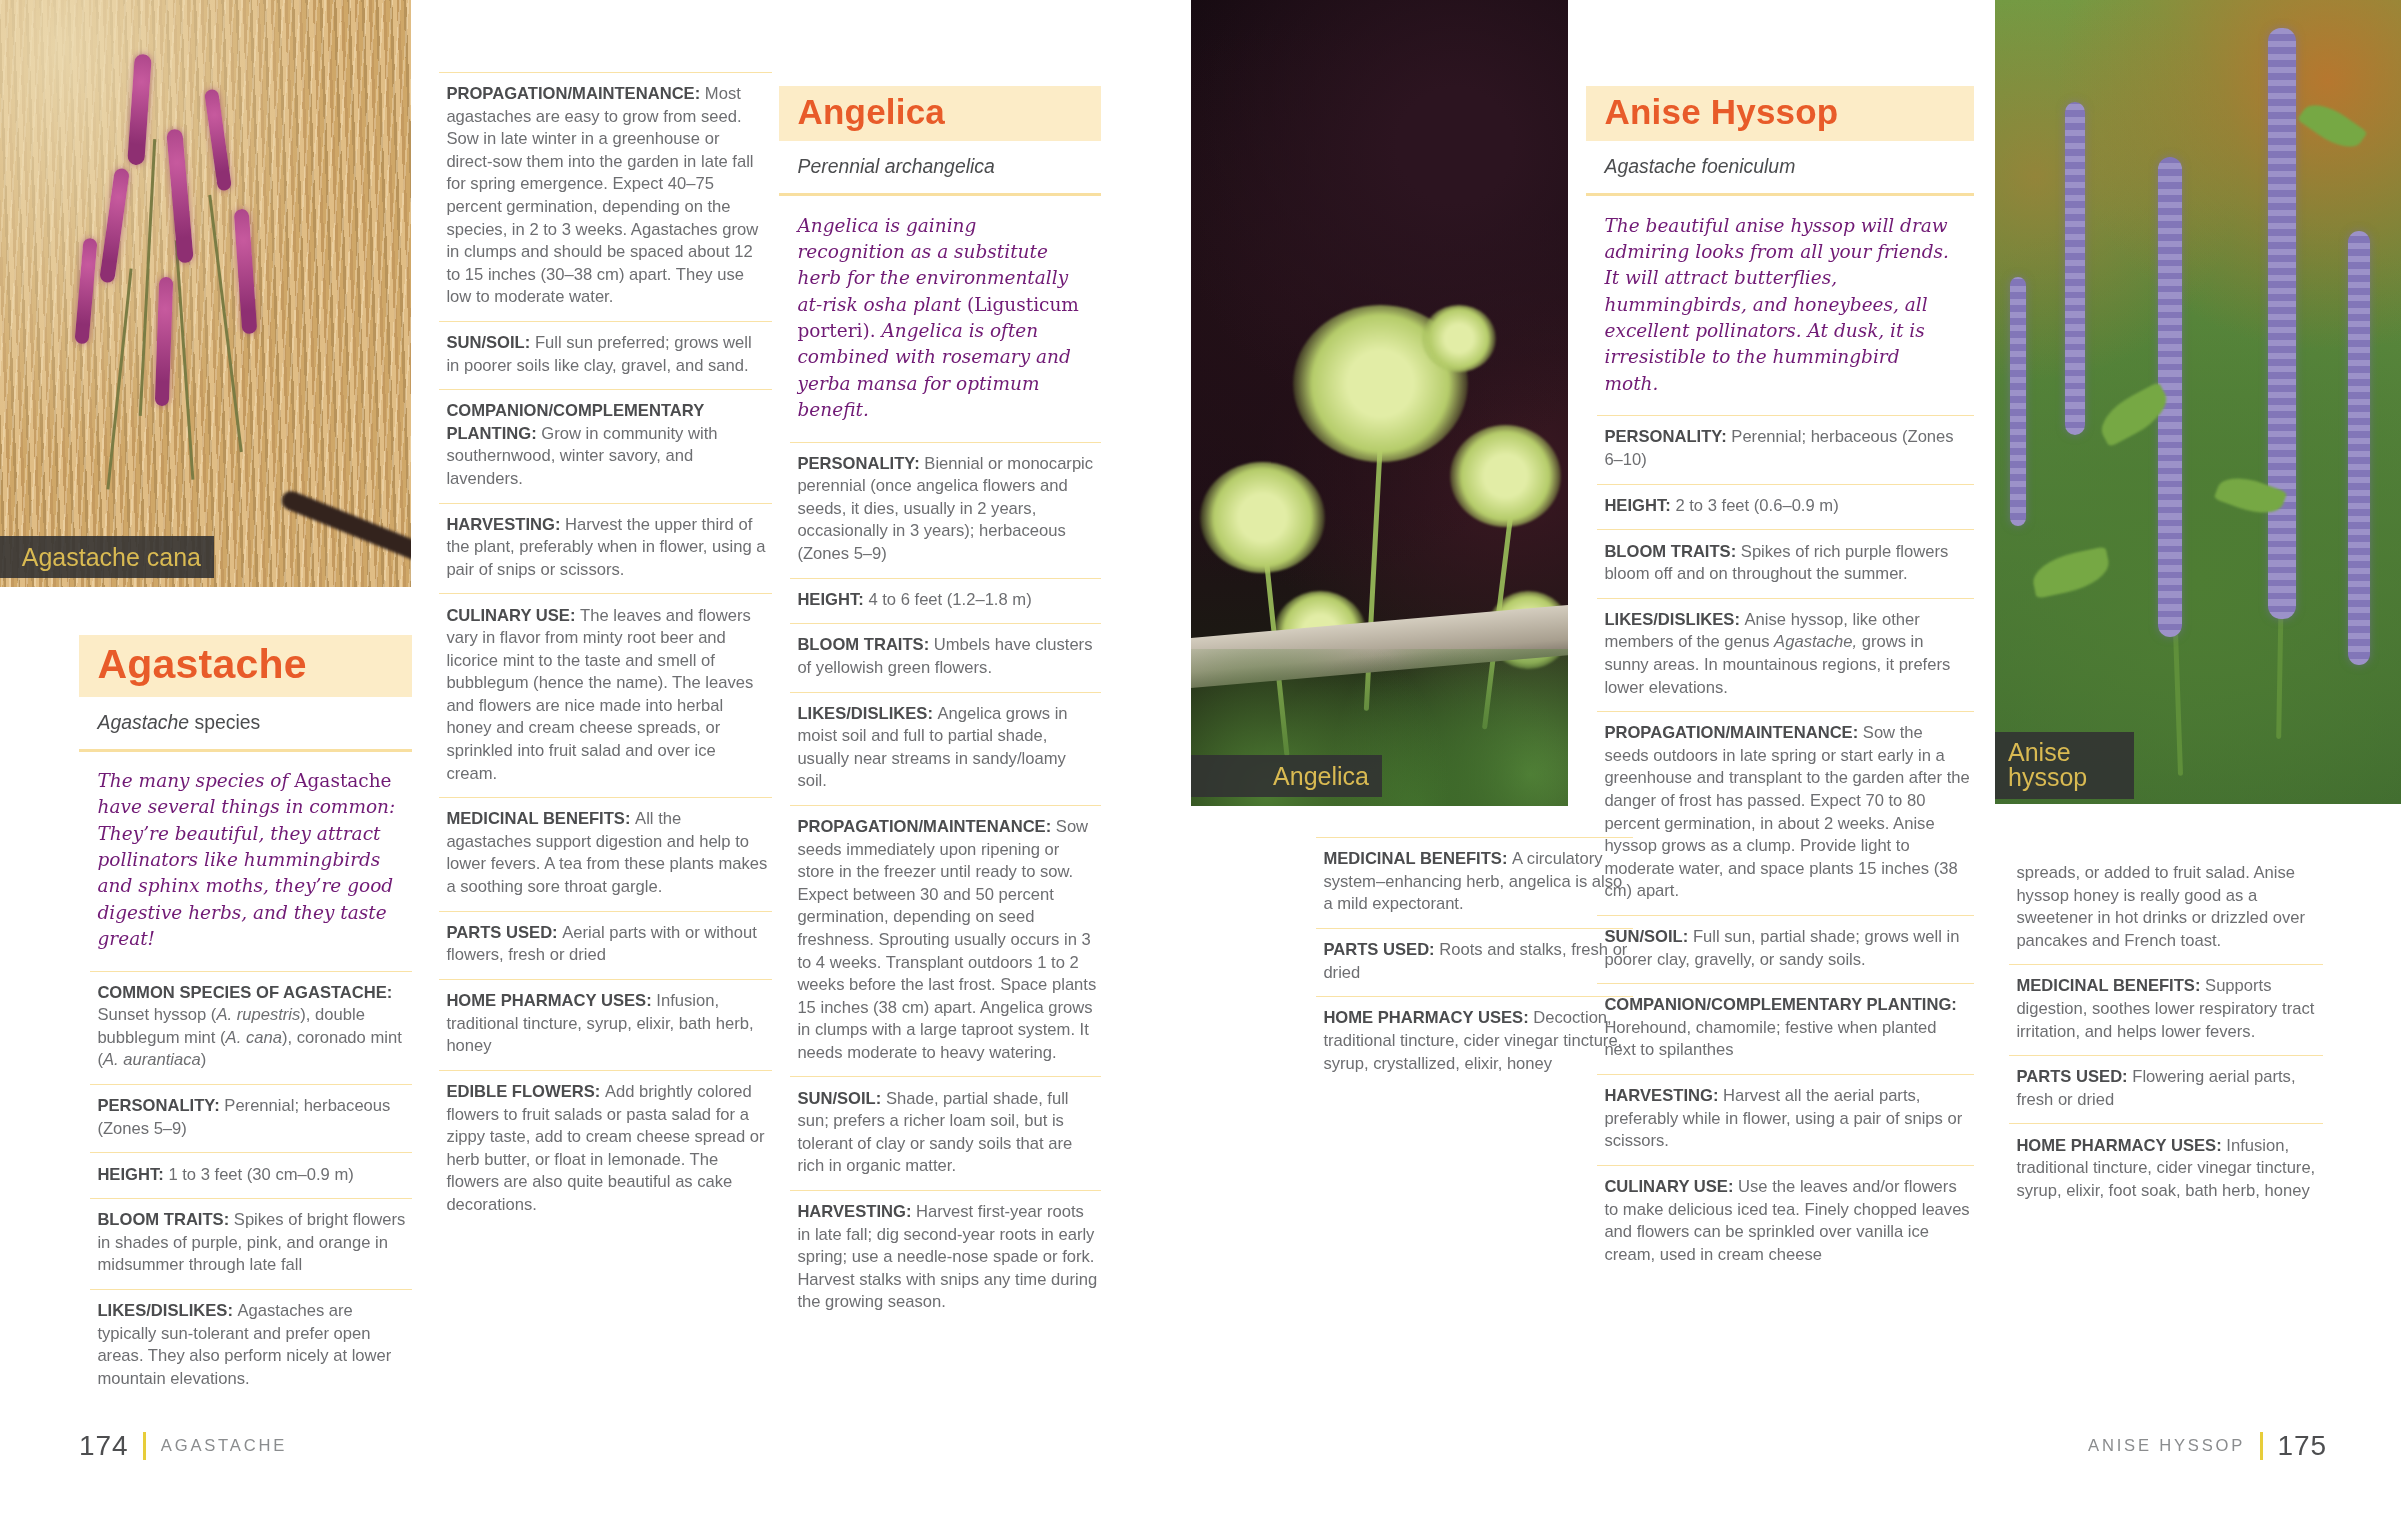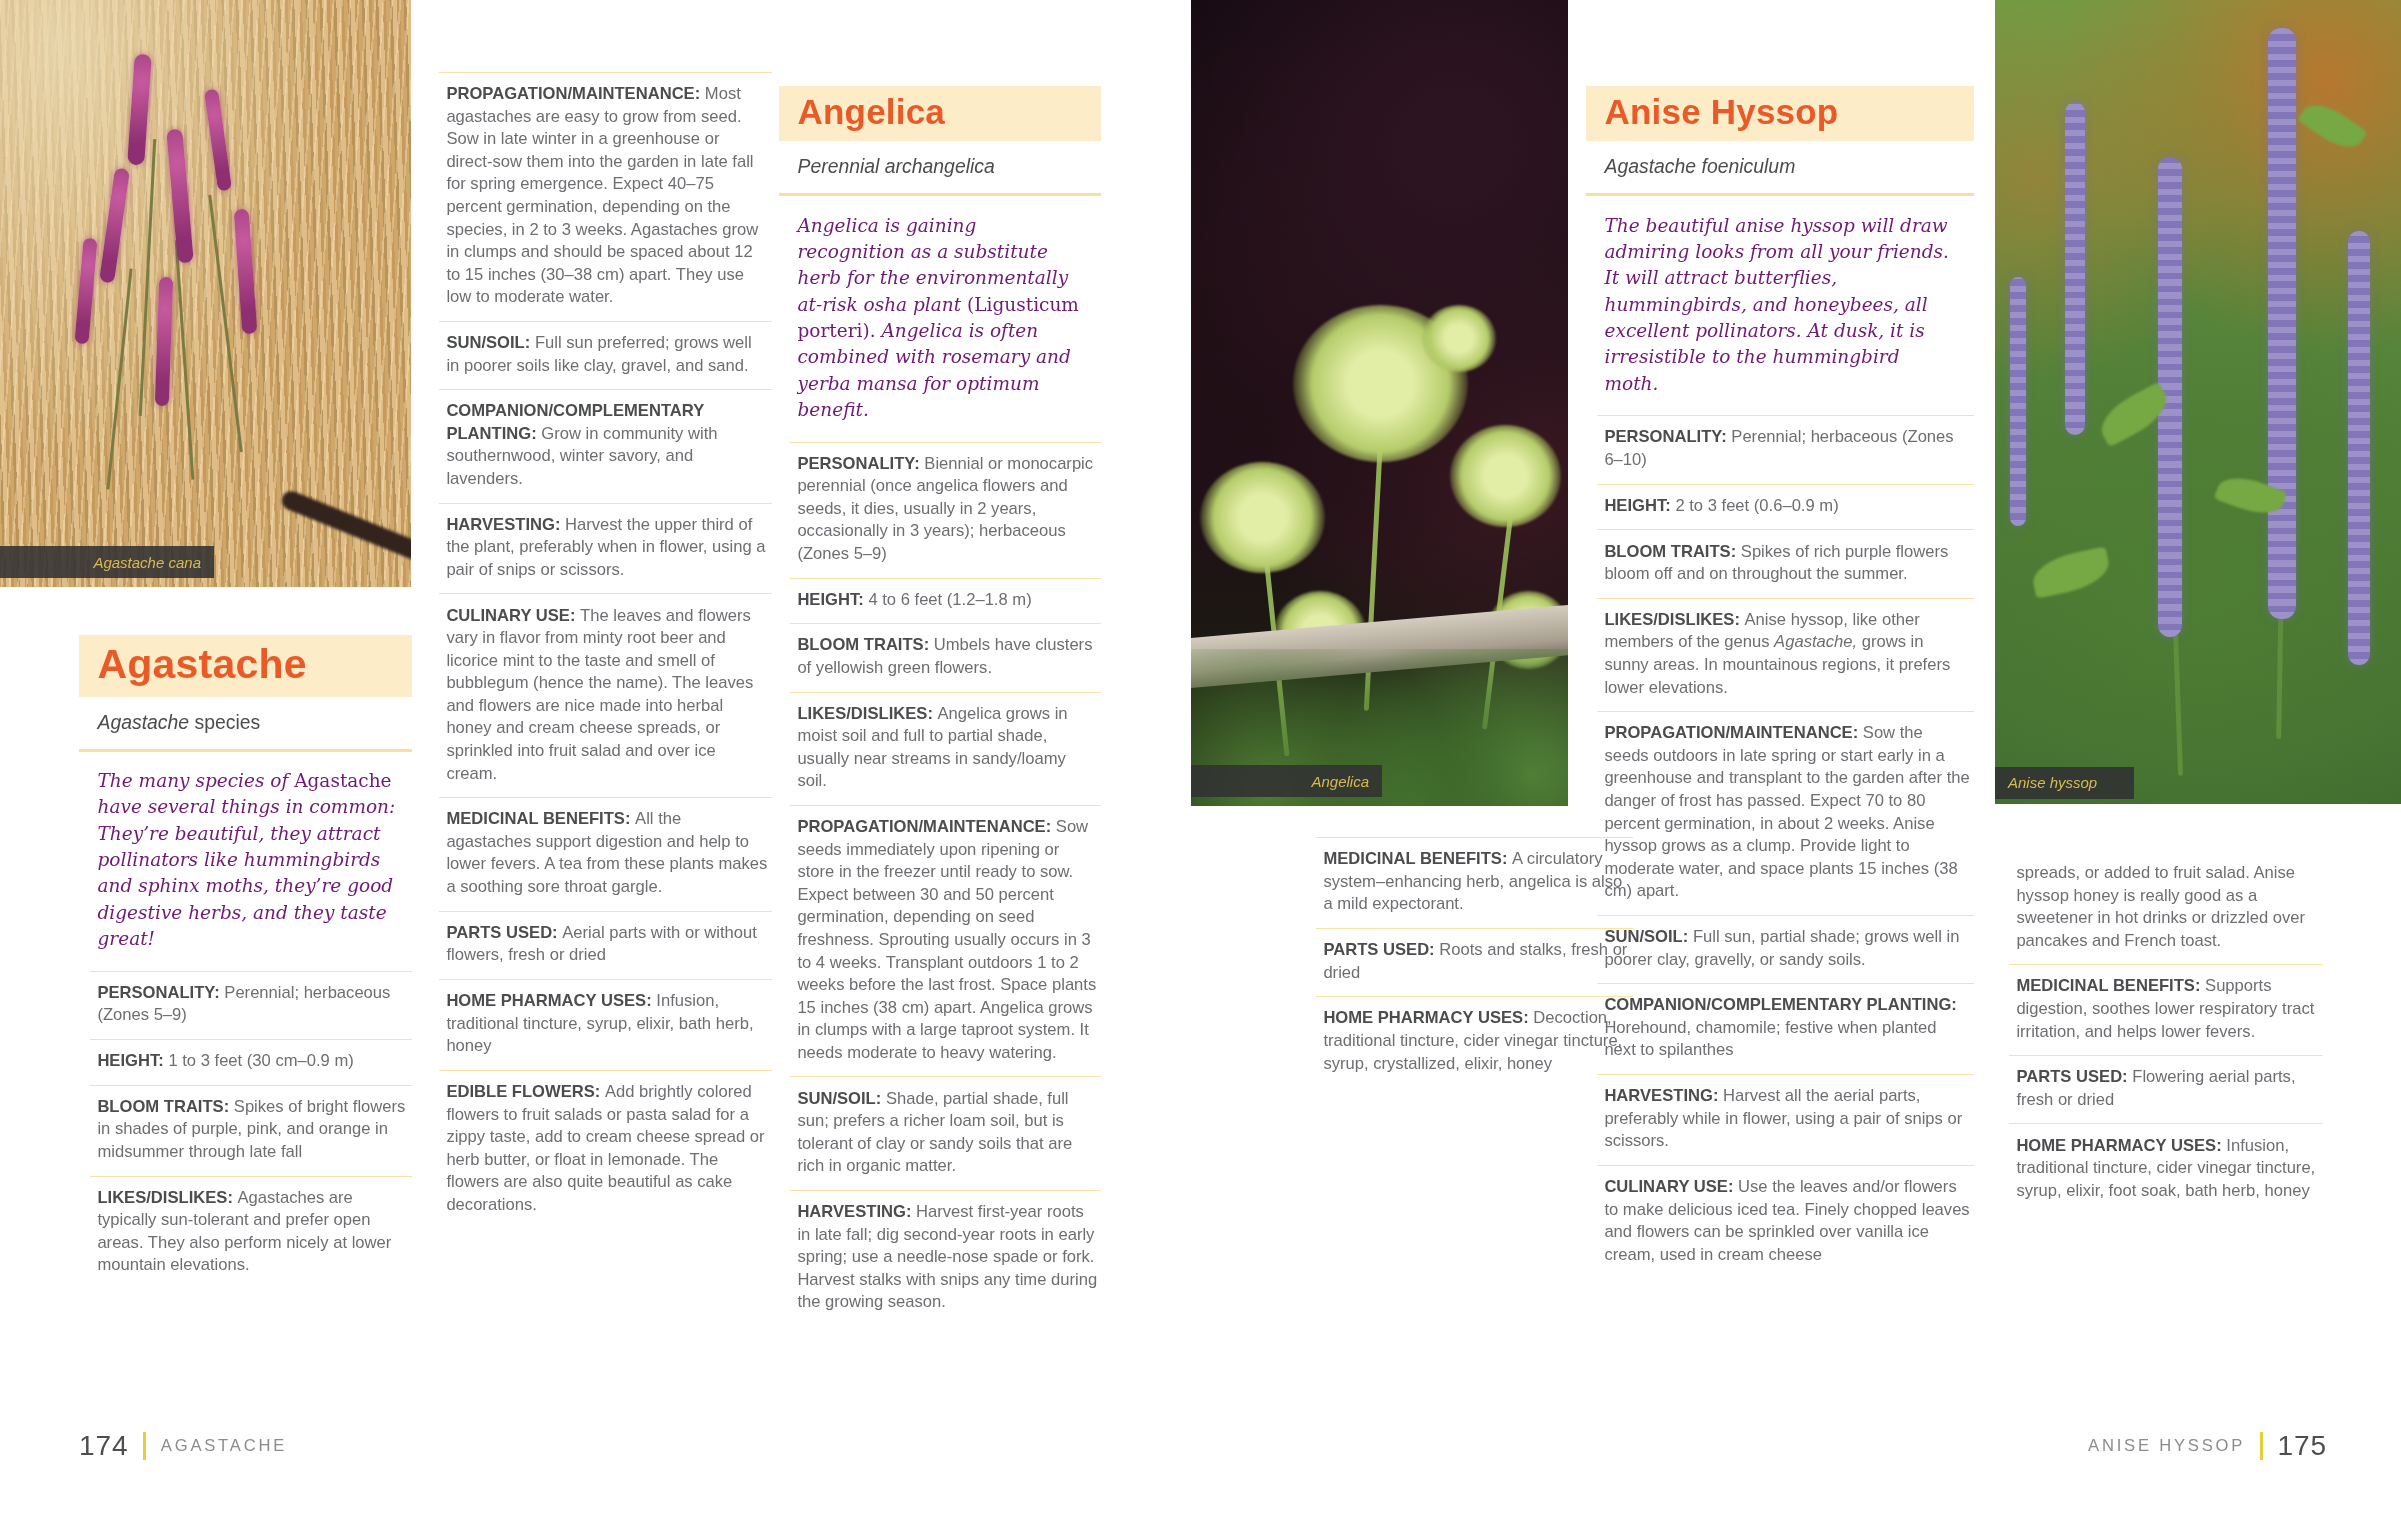--- a/index.html
+++ b/index.html
@@ -15,22 +15,22 @@
     color:#701a75;padding:16.6px 14.8px 18.5px 18.5px;}
   .intro .rr{font-style:normal;}
   .sections{margin-left:11px;}
   .section{border-top:1.8px solid #f9e2a6;padding:10.2px 3.7px 12px 7.4px;}
   .section:first-child.nofirstrule{border-top:none;padding-top:0;}
   .section p{margin:0;font-size:16.6px;line-height:1.36;color:#6d6e71;}
   .section .section-label{color:#4b4c4e;font-weight:700;}
   .section .ri{font-style:italic;}
   
   .photo{position:absolute;overflow:hidden;}
-  .caption{position:absolute;background:rgba(49,49,50,.88);color:#d9ba52;font-style:italic;
-    font-size:15px;line-height:1;padding:8.3px 13px;box-sizing:border-box;}
+  .caption{position:absolute;background:rgba(49,49,50,.88);color:#d9ba52;
+    font-size:25px;line-height:1;padding:8.3px 13px;box-sizing:border-box;}
   #photo-agastache{background:
     radial-gradient(ellipse at 15% 8%,rgba(236,220,180,.85),transparent 55%),
     repeating-linear-gradient(94deg,rgba(255,238,205,.35) 0 1.8px,transparent 1.8px 8.3px),
     repeating-linear-gradient(88deg,#cfa768 0 3.7px,#b8935a 3.7px 6.5px,#e0bd85 6.5px 11px,#c49a5f 11px 14px),
     linear-gradient(180deg,#d9b87f,#b98f55);}
   .spike{position:absolute;border-radius:9.2px;background:radial-gradient(circle at 50% 25%,#c75a9e,#8e2f72 75%);
     box-shadow:0 0 6.5px rgba(142,47,114,.55);}
   .stem{position:absolute;width:2.8px;background:#7a7c44;}
   .branch{position:absolute;width:157px;height:18.5px;border-radius:9.2px;background:#33231d;
     transform:rotate(22deg);filter:blur(1.8px);}
@@ -80,20 +80,23 @@
   <div class="branch" style="left:277px;top:517px;"></div>
   <div class="caption" style="left:0;bottom:9.2px;width:214px;text-align:right;">Agastache cana</div>
 </div>
 
 <div class="col" style="left:79px;top:635px;width:333px;">
   <div class="entry-head big">Agastache</div>
   <div class="latin"><span class="ri">Agastache</span><span> species</span></div>
   <div class="intro"><span>The many species of </span><span class="rr">Agastache</span><span> have several things in common: They’re beautiful, they attract pollinators like hummingbirds and sphinx moths, they’re good digestive herbs, and they taste great!</span></div>
   <div class="sections">
       <div class="section">
+    <p><b class="section-label">COMMON SPECIES OF AGASTACHE: </b><span class="section-body"><span>Sunset hyssop (</span><span class="ri">A. rupestris</span><span>), double bubblegum mint (</span><span class="ri">A. cana</span><span>), coronado mint (</span><span class="ri">A. aurantiaca</span><span>)</span></span></p>
+  </div>
+      <div class="section">
     <p><b class="section-label">PERSONALITY: </b><span class="section-body"><span>Perennial; herbaceous (Zones 5–9)</span></span></p>
   </div>
       <div class="section">
     <p><b class="section-label">HEIGHT: </b><span class="section-body"><span>1 to 3 feet (30 cm–0.9 m)</span></span></p>
   </div>
       <div class="section">
     <p><b class="section-label">BLOOM TRAITS: </b><span class="section-body"><span>Spikes of bright flowers in shades of purple, pink, and orange in midsummer through late fall</span></span></p>
   </div>
       <div class="section">
     <p><b class="section-label">LIKES/DISLIKES: </b><span class="section-body"><span>Agastaches are typically sun-tolerant and prefer open areas. They also perform nicely at lower mountain elevations.</span></span></p>

